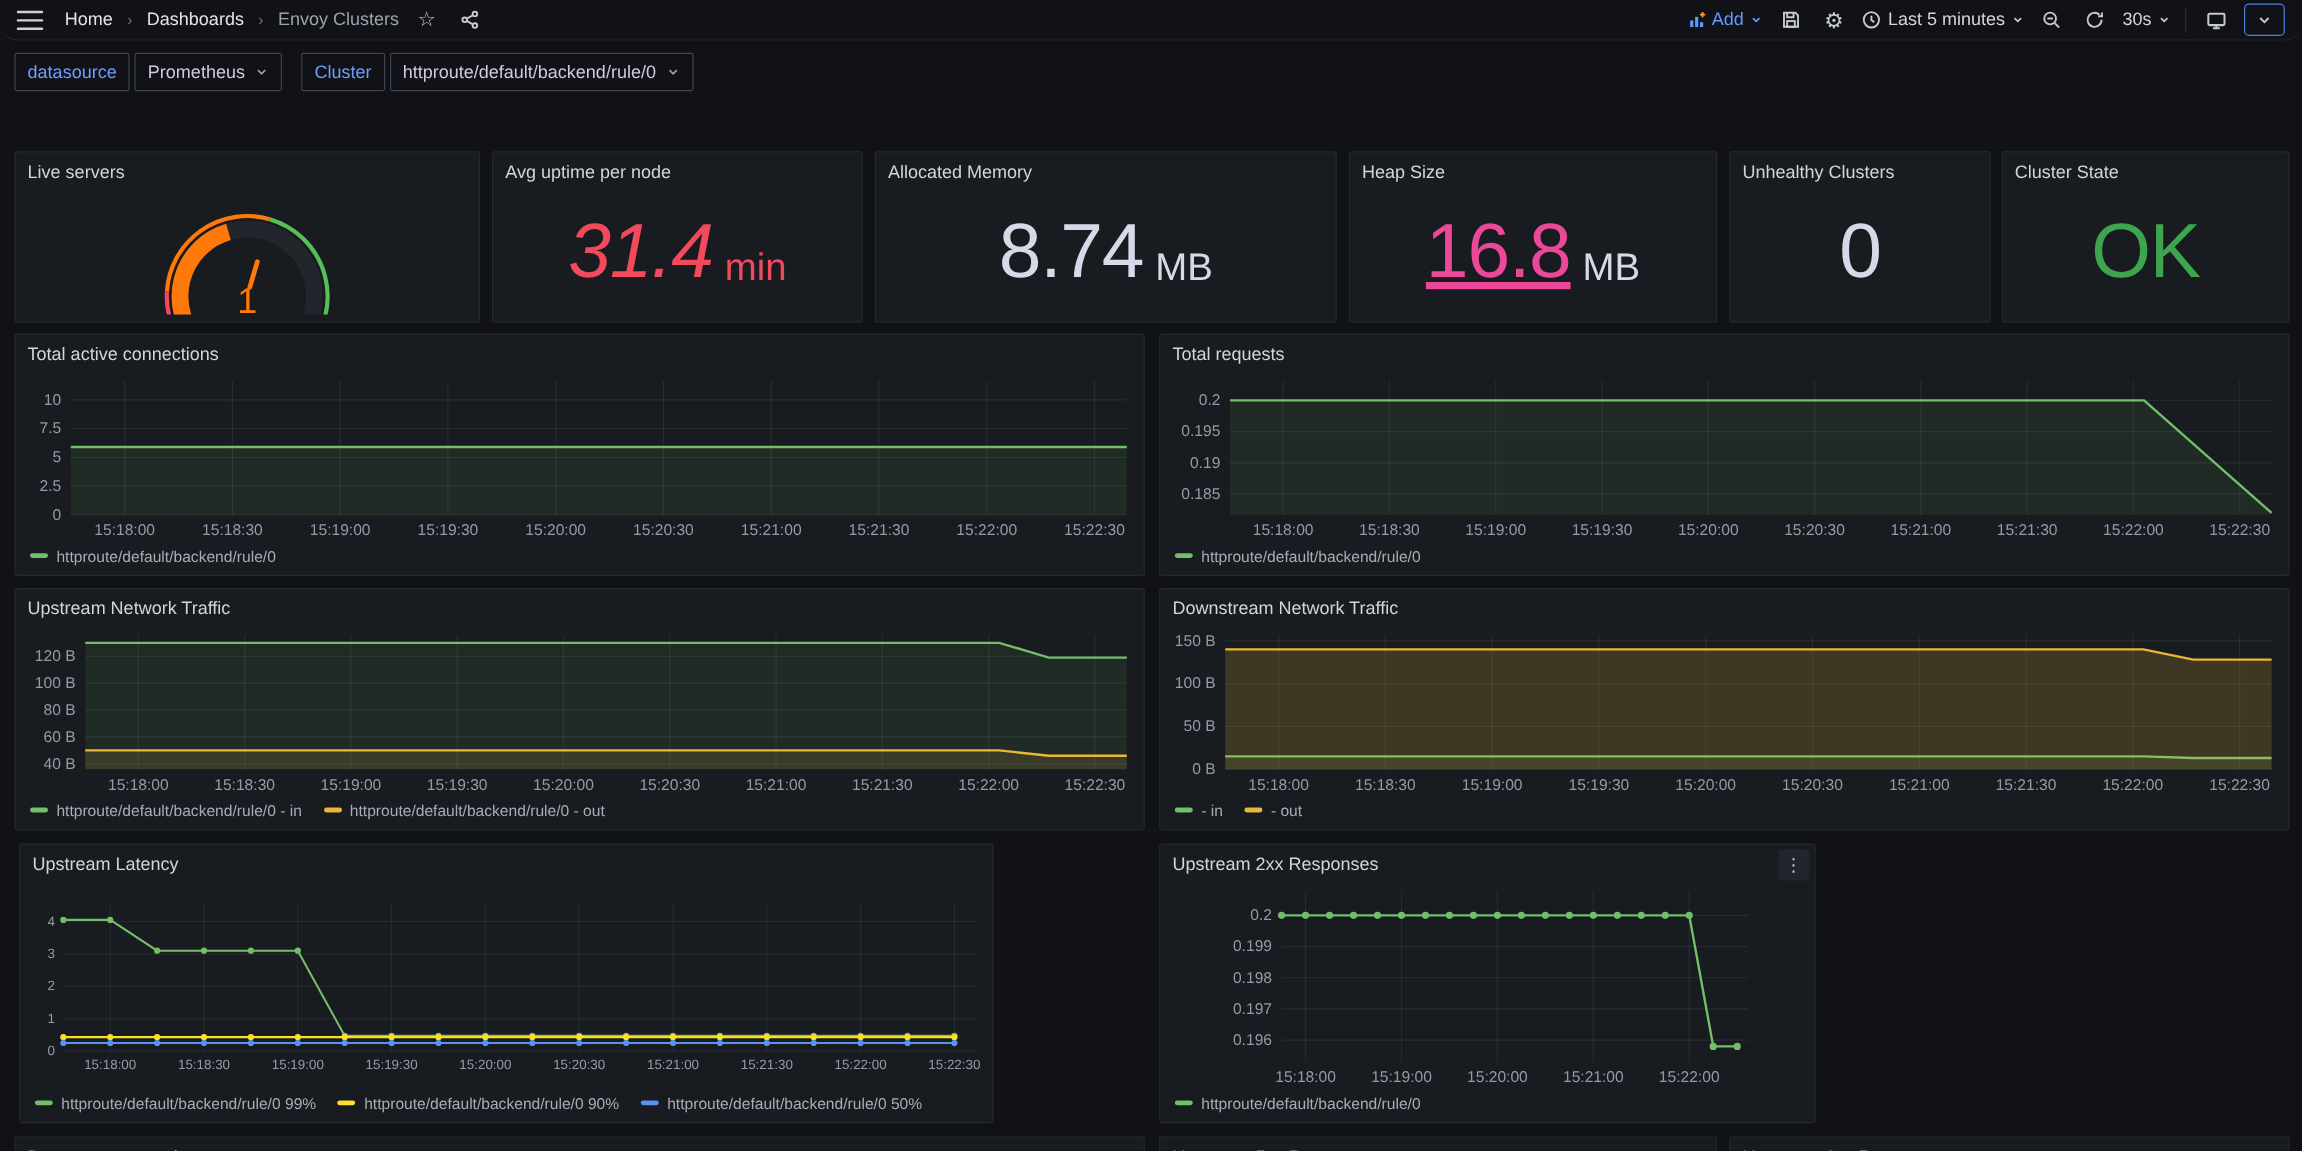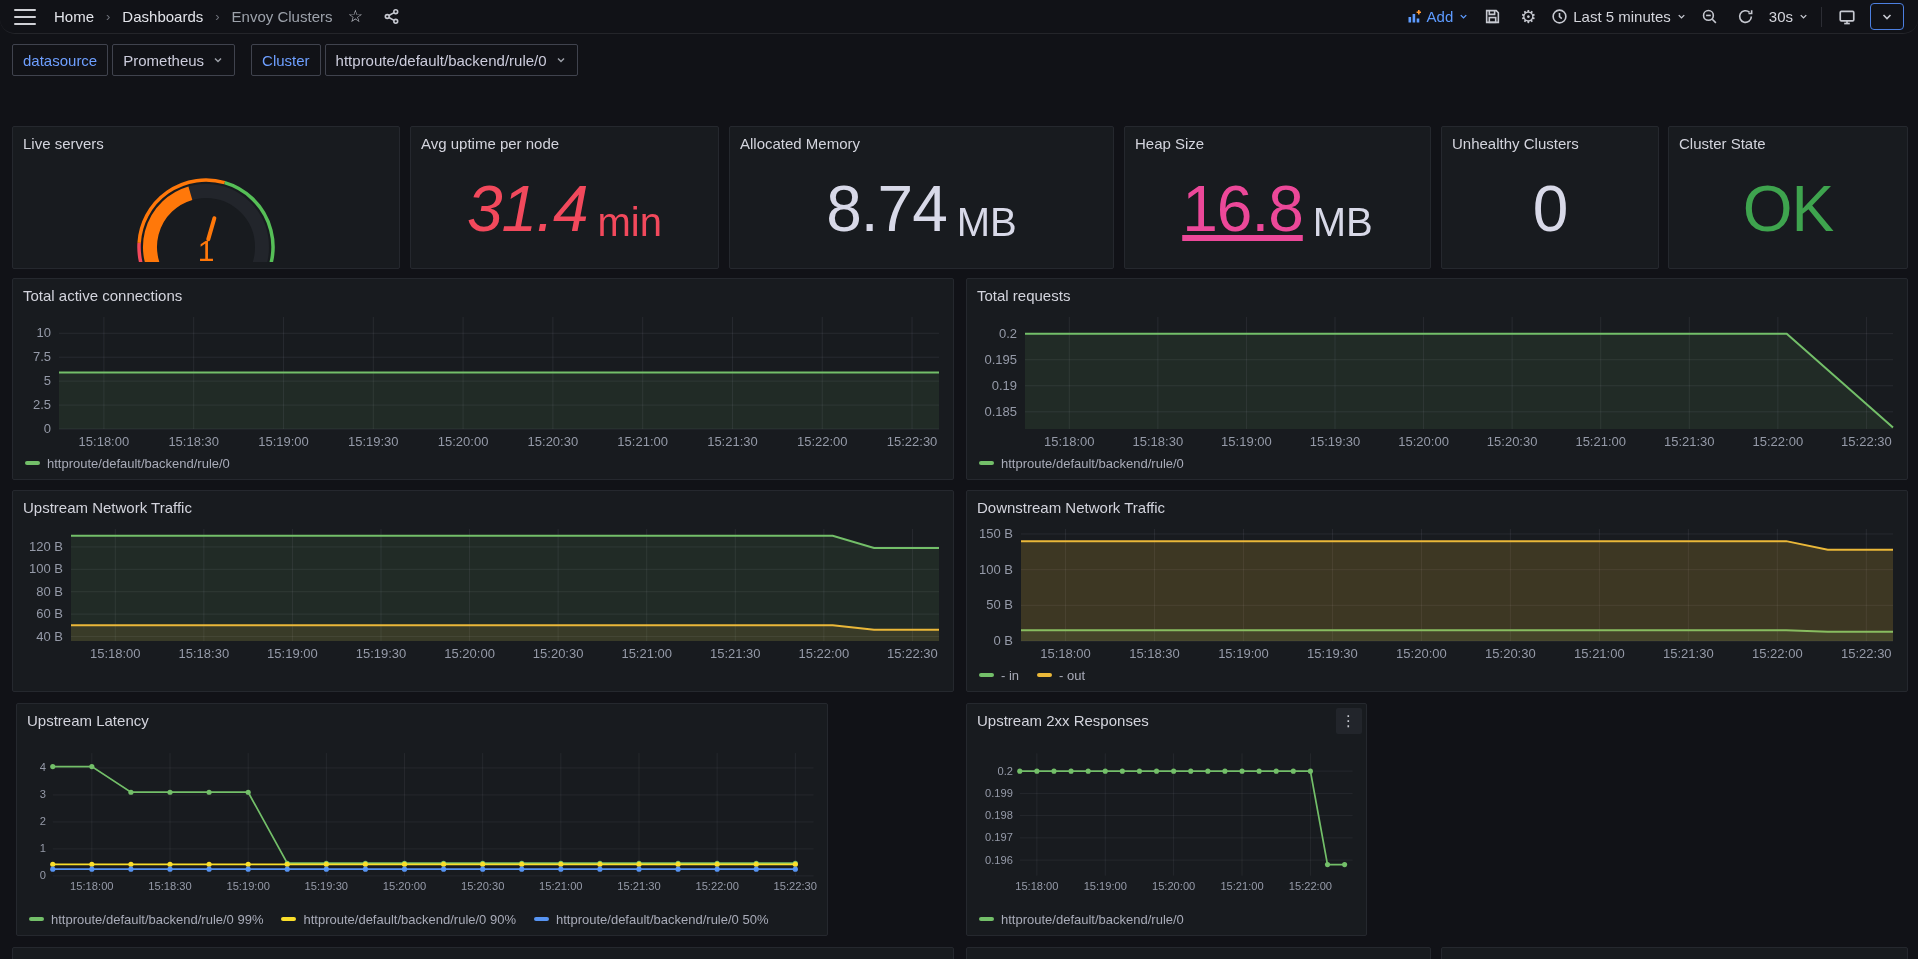--- a/index.html
+++ b/index.html
@@ -49,29 +49,29 @@
   .p-uptime   { left:410px;  top:46px;  width:309px; height:143px; }
   .p-mem      { left:729px;  top:46px;  width:385px; height:143px; }
   .p-heap     { left:1124px; top:46px;  width:307px; height:143px; }
   .p-unhealthy{ left:1441px; top:46px;  width:218px; height:143px; }
   .p-state    { left:1668px; top:46px;  width:240px; height:143px; }
   .p-tac      { left:12px;   top:198px; width:942px; height:202px; }
   .p-treq     { left:966px;  top:198px; width:942px; height:202px; }
   .p-upt      { left:12px;   top:410px; width:942px; height:202px; }
   .p-downt    { left:966px;  top:410px; width:942px; height:202px; }
   .p-lat      { left:16px;   top:623px; width:812px; height:233px; }
-  .p-2xx      { left:966px;  top:623px; width:401px; height:233px; }
+  .p-2xx      { left:966px;  top:623px; width:547px; height:233px; }
   .p-4xx      { left:1441px; top:623px; width:467px; height:233px; }
   .p-members  { left:12px;   top:867px; width:942px; height:190px; }
   .p-5xx      { left:966px;  top:867px; width:465px; height:190px; }
   .p-3xx      { left:1441px; top:867px; width:467px; height:190px; }
 
   .stat-box { height:107px; display:flex; align-items:center; justify-content:center; gap:10px; }
   .stat-value { font-size:64px; font-weight:500; letter-spacing:-1px; line-height:1; }
-  .stat-unit  { font-size:40px; font-weight:500; line-height:1; align-self:center; margin-top:26px; }
+  .stat-unit  { font-size:32px; font-weight:500; line-height:1; align-self:center; margin-top:26px; }
 
   .chart-svg { width:100%; height:146px; display:block; cursor:crosshair; }
   .chart-svg-tall { width:100%; height:177px; display:block; cursor:crosshair; }
   .gauge-svg { width:100%; height:107px; display:block; }
   svg text.tick { font-family:"Liberation Sans","DejaVu Sans",sans-serif; font-size:13px; fill:#959aa8; }
   svg text.gauge-val { font-family:"Liberation Sans","DejaVu Sans",sans-serif; font-size:30px; font-weight:500; }
 
   .legend { display:flex; align-items:center; gap:18px; height:20px; padding-left:2px; overflow:hidden; }
   .lg-item { display:flex; align-items:center; gap:7px; font-size:13px; color:#a8abb8; cursor:pointer; white-space:nowrap; }
   .lg-dash { width:15px; height:4px; border-radius:2px; display:inline-block; }
@@ -388,20 +388,30 @@
         <text x="40" y="76.72" text-anchor="end" class="tick">80 B</text>
         <line x1="48" y1="50.32" x2="916" y2="50.32" stroke="rgba(204,204,220,0.09)"></line>
         <text x="40" y="54.32" text-anchor="end" class="tick">100 B</text>
         <line x1="48" y1="27.92" x2="916" y2="27.92" stroke="rgba(204,204,220,0.09)"></line>
         <text x="40" y="31.92" text-anchor="end" class="tick">120 B</text>
         <path d="M48,16.720000000000006L809.7142857142857,16.720000000000006L851.047619047619,29.040000000000006L916,29.040000000000006L916,122L48,122Z" fill="#73BF69" fill-opacity="0.1" stroke="none"></path>
         <polyline points="48,16.720000000000006 809.7142857142857,16.720000000000006 851.047619047619,29.040000000000006 916,29.040000000000006" fill="none" stroke="#73BF69" stroke-width="2"></polyline>
         <path d="M48,106.32L809.7142857142857,106.32L851.047619047619,110.8L916,110.8L916,122L48,122Z" fill="#EAB839" fill-opacity="0.12" stroke="none"></path>
         <polyline points="48,106.32 809.7142857142857,106.32 851.047619047619,110.8 916,110.8" fill="none" stroke="#EAB839" stroke-width="2"></polyline>
       </svg>
+    <div class="legend">
+        <span class="lg-item">
+          <span class="lg-dash" style="background: rgb(115, 191, 105);"></span>
+          <span>httproute/default/backend/rule/0 - in</span>
+        </span>
+        <span class="lg-item">
+          <span class="lg-dash" style="background: rgb(234, 184, 57);"></span>
+          <span>httproute/default/backend/rule/0 - out</span>
+        </span>
+      </div>
   </div>
 
   <div class="panel p-downt">
     <div class="panel-title-row">
         <span class="panel-title">Downstream Network Traffic</span>
       </div>
     <svg class="chart-svg" viewBox="0 0 920 146">
         <line x1="88.48979591836735" y1="10" x2="88.48979591836735" y2="122" stroke="rgba(204,204,220,0.09)"></line>
         <text x="88.48979591836735" y="139" text-anchor="middle" class="tick">15:18:00</text>
         <line x1="177.46938775510205" y1="10" x2="177.46938775510205" y2="122" stroke="rgba(204,204,220,0.09)"></line>

